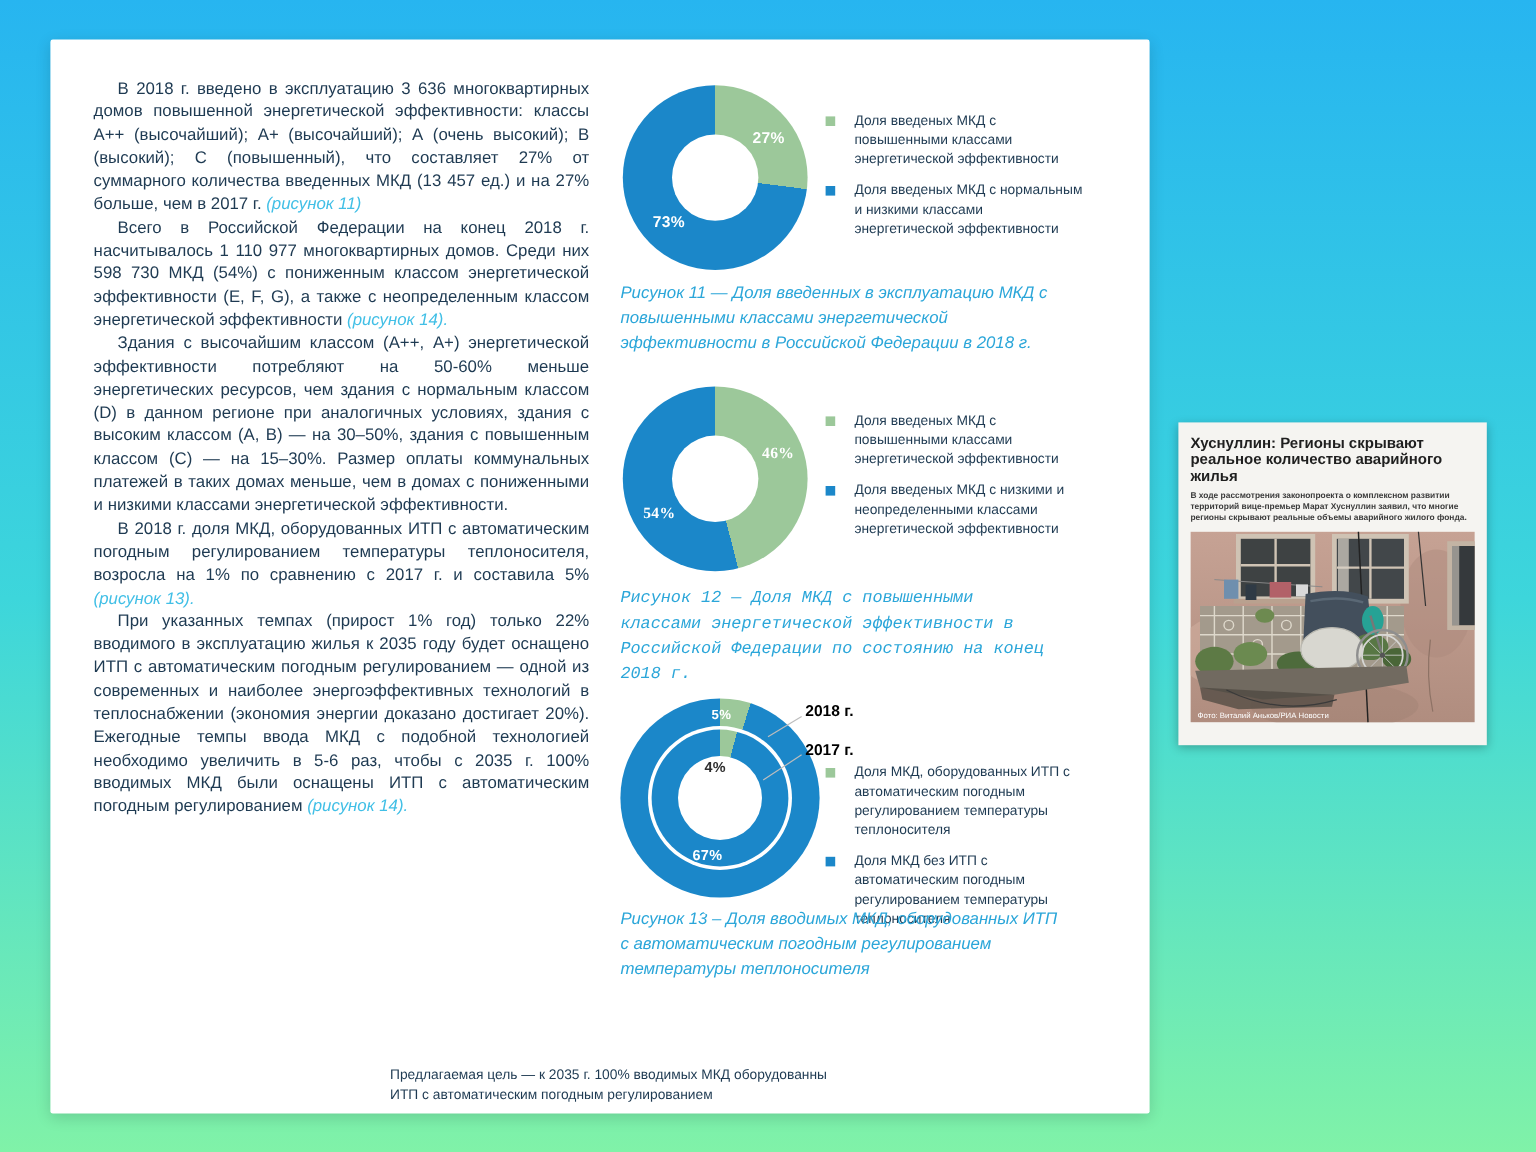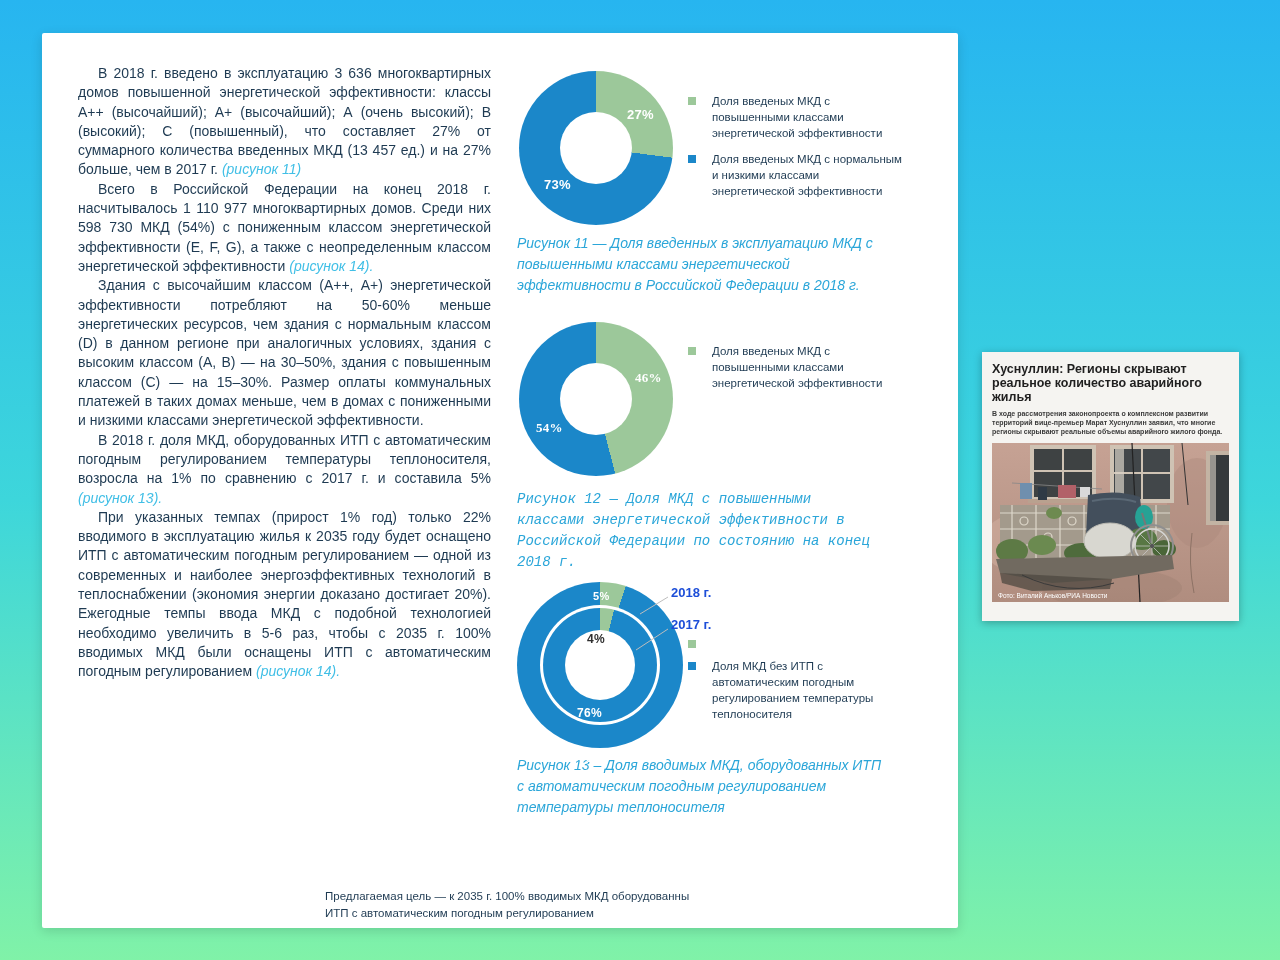--- a/index.html
+++ b/index.html
@@ -36,21 +36,21 @@
   .donut.inner {
     position:absolute; left:50%; top:50%; transform:translate(-50%,-50%);
     width:114px; height:114px;
   }
   .slice-label {
     position:absolute; color:#fff; font-weight:600; font-size:13px; z-index:5;
     letter-spacing:.3px;
   }
   .slice-label.dark { color:#2f2f2f; }
   .year-label {
-    position:absolute; color:#1d4ed8; font-weight:600; font-size:13px;text-align:center;
+    position:absolute; color:#000000; font-weight:600; font-size:13px;text-align:center;
   }
   .leader-lines { position:absolute; left:560px; top:550px; }
   .legend {
     position:absolute; left:646px; width:215px;
     color:#1e3a52; font-size:11.5px; line-height:16px;
   }
   #fig1-legend { top:60px; } #fig2-legend { top:310px; } #fig3-legend { top:603px; }
   .legend-item { display:flex; margin-bottom:10px; }
   .legend-marker {
     flex:0 0 8px; width:8px; height:8px; margin:4px 16px 0 0; background:#999;
@@ -112,43 +112,48 @@
   <div class="donut" id="fig2-donut" style="background: conic-gradient(rgb(156, 200, 154) 0%, rgb(156, 200, 154) 46%, rgb(27, 135, 201) 46%, rgb(27, 135, 201) 100%);">
     <div class="hole" style="width:72px;height:72px;"></div>
     <span class="slice-label" style="left:116px;top:48px;">46%</span>
     <span class="slice-label" style="left:17px;top:98px;">54%</span>
   </div>
   <div class="legend" id="fig2-legend">
     <div class="legend-item">
       <span class="legend-marker" style="background: rgb(156, 200, 154);"></span>
       <span>Доля введеных МКД с повышенными классами энергетической эффективности</span>
     </div>
+    <div class="legend-item">
+      <span class="legend-marker" style="background: rgb(27, 135, 201);"></span>
+      <span>Доля введеных МКД с низкими и неопределенными классами энергетической эффективности</span>
+    </div>
   </div>
   <div class="caption" id="cap2">Рисунок 12 — Доля МКД с повышенными классами энергетической эффективности в Российской Федерации по состоянию на конец 2018 г.</div>
 
   <div class="donut" id="fig3-donut" style="background: conic-gradient(rgb(156, 200, 154) 0%, rgb(156, 200, 154) 5%, rgb(27, 135, 201) 5%, rgb(27, 135, 201) 100%);">
     <div class="ring-gap">
       <div class="donut inner" style="background: conic-gradient(rgb(156, 200, 154) 0%, rgb(156, 200, 154) 4%, rgb(27, 135, 201) 4%, rgb(27, 135, 201) 100%);">
         <div class="hole" style="width:70px;height:70px;"></div>
       </div>
     </div>
     <span class="slice-label" style="left:76px;top:8px;font-size:11px;">5%</span>
     <span class="slice-label dark" style="left:70px;top:50px;font-size:12px;">4%</span>
-    <span class="slice-label" style="left:60px;top:124px;font-size:12px;">76%</span>
+    <span class="slice-label" style="left:60px;top:124px;font-size:12px;">67%</span>
     <span class="slice-label" style="left:62px;top:141px;font-size:12px;margin-top:28px;">95%</span>
   </div>
   <span class="year-label" style="left:629px;top:552px;">2018 г.</span>
   <span class="year-label" style="left:629px;top:584px;">2017 г.</span>
   <svg class="leader-lines" width="100" height="80">
     <line x1="66" y1="14" x2="38" y2="31" stroke="#bdbdbd" stroke-width="1"></line>
     <line x1="66" y1="46" x2="34" y2="67" stroke="#bdbdbd" stroke-width="1"></line>
   </svg>
   <div class="legend" id="fig3-legend">
     <div class="legend-item">
       <span class="legend-marker" style="background: rgb(156, 200, 154);"></span>
+      <span>Доля МКД, оборудованных ИТП с автоматическим погодным регулированием температуры теплоносителя</span>
     </div>
     <div class="legend-item">
       <span class="legend-marker" style="background: rgb(27, 135, 201);"></span>
       <span>Доля МКД без ИТП с автоматическим погодным регулированием температуры теплоносителя</span>
     </div>
   </div>
   <div class="caption" id="cap3">Рисунок 13 – Доля вводимых МКД, оборудованных ИТП с автоматическим погодным регулированием температуры теплоносителя</div>
 
   <div class="footnote">Предлагаемая цель — к 2035 г. 100% вводимых МКД оборудованны ИТП с автоматическим погодным регулированием</div>
 </div>

